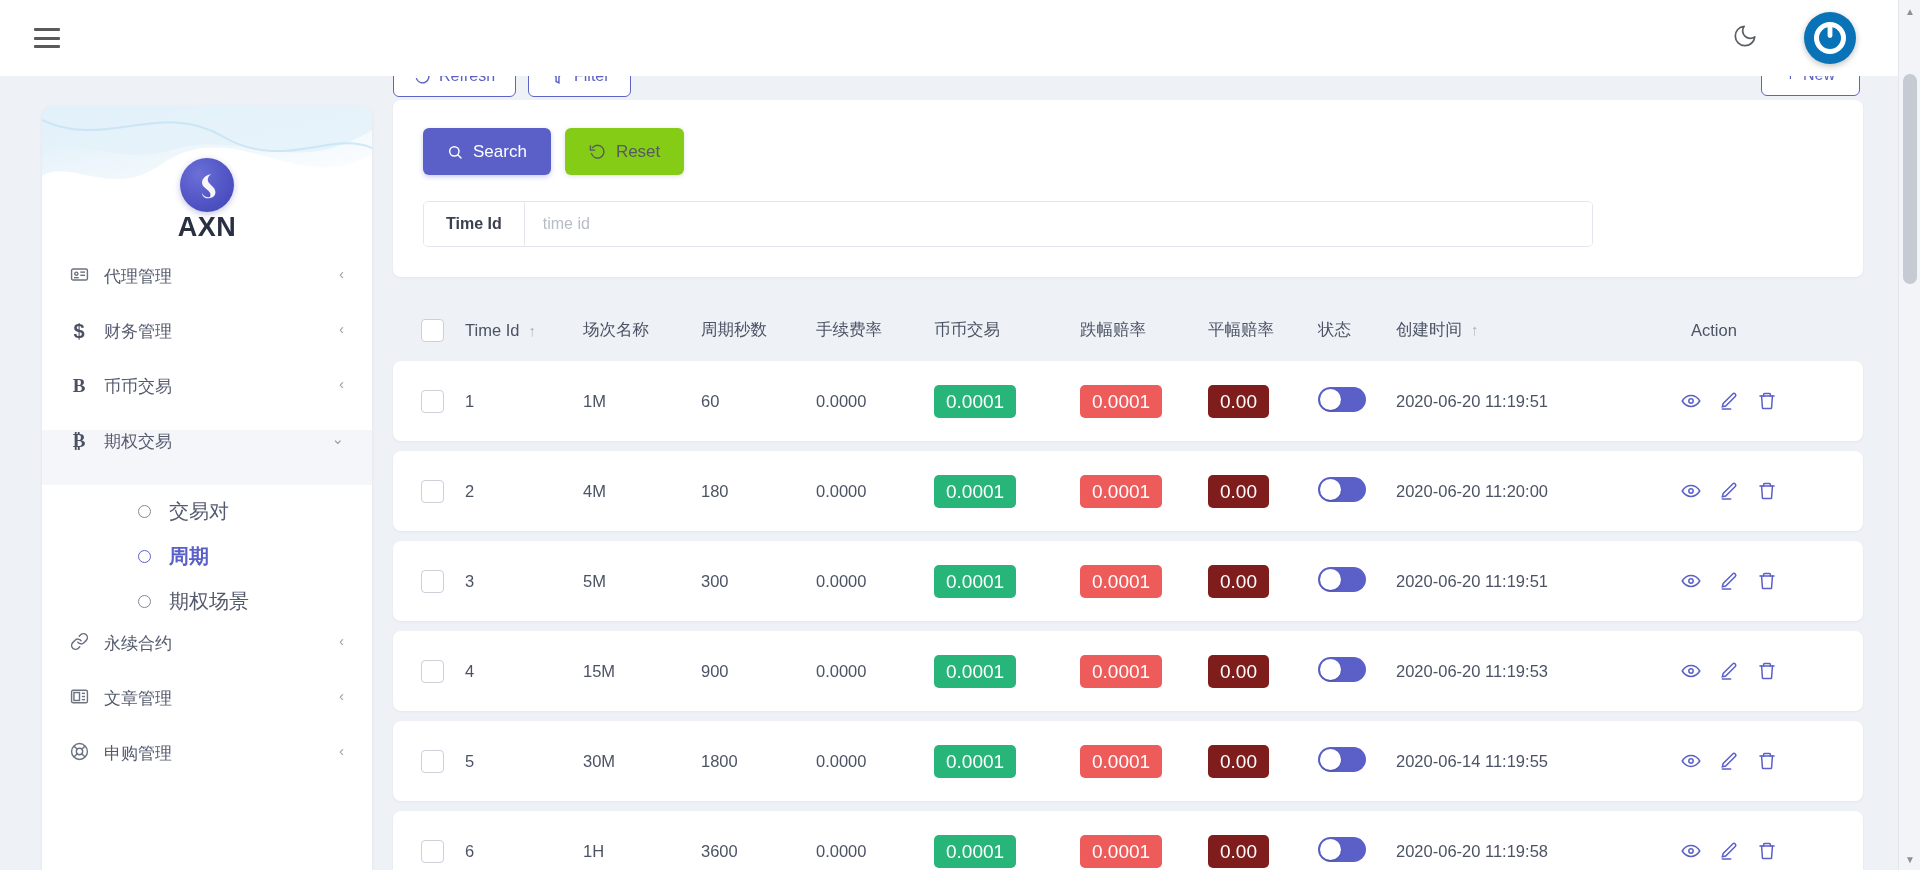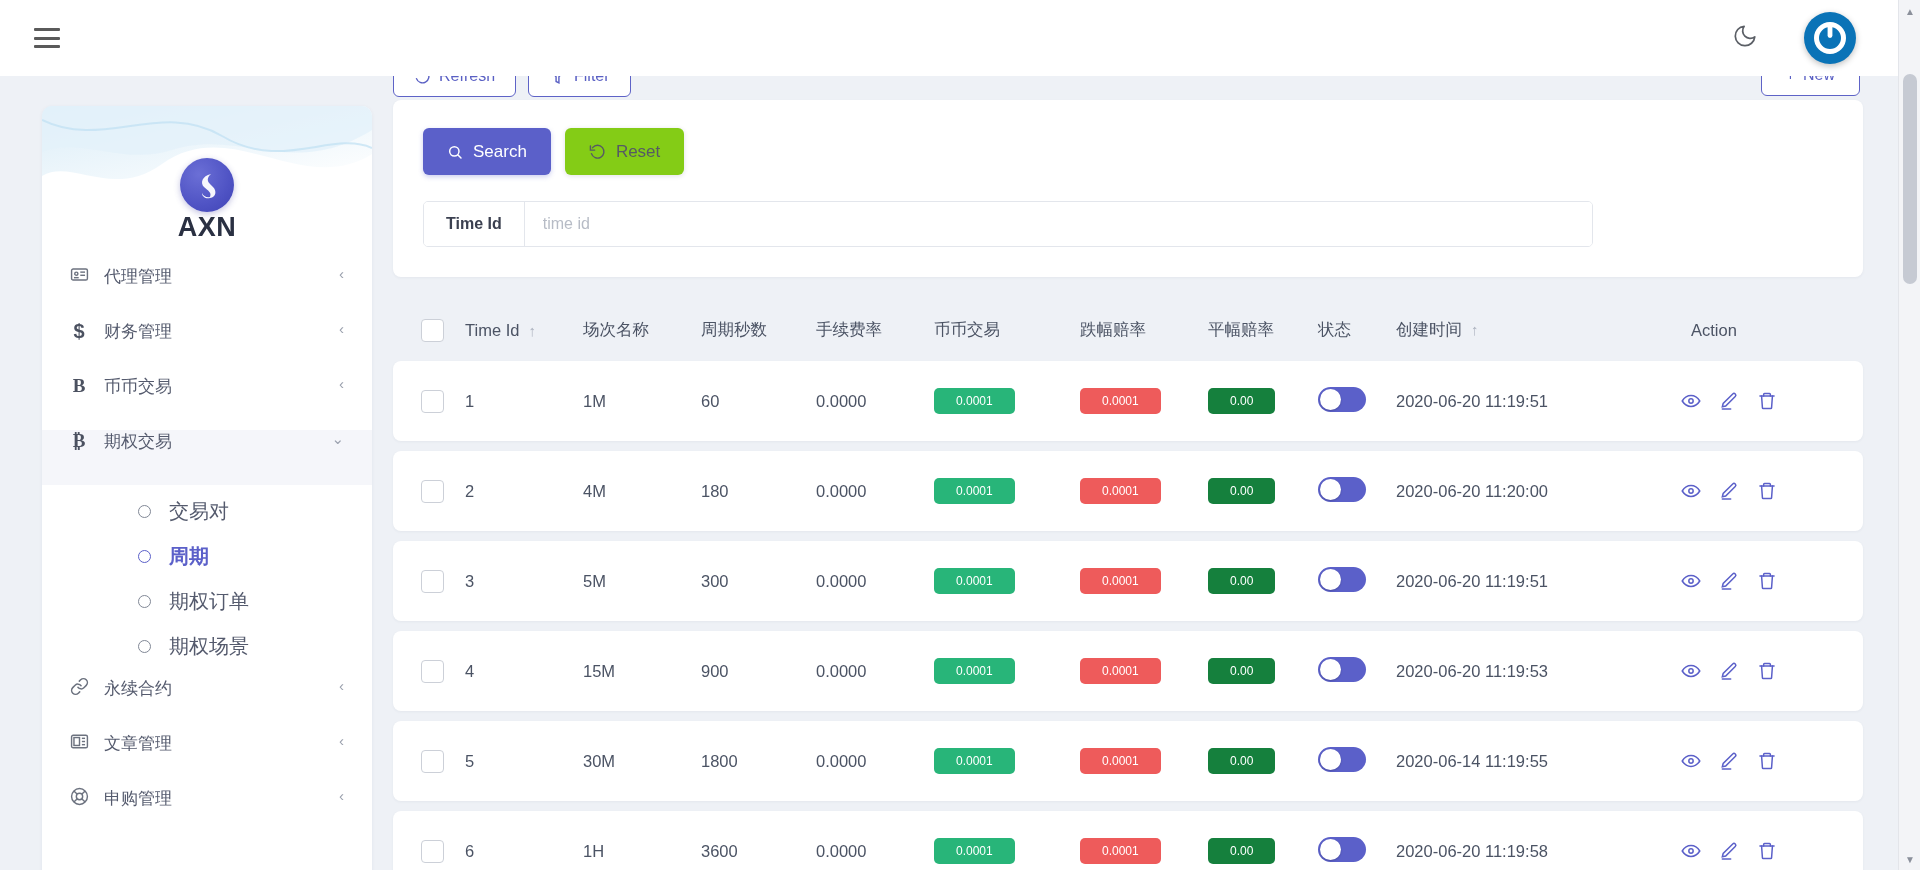--- a/index.html
+++ b/index.html
@@ -170,26 +170,26 @@
   .thead .c-action { justify-content: flex-start; padding-left: 10px; }
 
   .chk {
     width: 23px; height: 23px; border: 1.5px solid #ccd0d8;
     border-radius: 4px; background: #fff; cursor: pointer; display: block;
   }
   .sort-arrow { color: #aeb4c0; margin-left: 9px; font-size: 15px; }
 
   .badge {
     display: inline-block; min-width: 58px; text-align: center;
-    padding: 7px 22px; border-radius: 5px; color: #fff;
-    font-size: 12px; line-height: 1;
+    padding: 7px 12px; border-radius: 5px; color: #fff;
+    font-size: 19px; line-height: 1;
   }
   .badge.green  { background: #28b579; }
   .badge.red    { background: #ee5b5b; }
-  .badge.purple { background: #15803d; }
+  .badge.purple { background: #7f1d1d; }
 
   .toggle {
     width: 48px; height: 25px; border-radius: 13px; background: #5b60c9;
     position: relative; cursor: pointer; display: inline-block;
   }
   .toggle .knob {
     position: absolute; top: 2px; left: 2px;
     width: 21px; height: 21px; border-radius: 50%; background: #fff;
     box-shadow: 0 1px 2px rgba(0,0,0,.2);
   }
@@ -322,24 +322,20 @@
         <div class="sub-item">
           <span class="dot"></span>
           <span>交易对</span>
         </div>
         <div class="sub-item active">
           <span class="dot"></span>
           <span>周期</span>
         </div>
         <div class="sub-item">
           <span class="dot"></span>
-          <span>期权订单</span>
-        </div>
-        <div class="sub-item">
-          <span class="dot"></span>
           <span>期权场景</span>
         </div>
       </div>
 
       <div class="menu-item">
         <span class="mi-icon">
           <svg width="19" height="19" viewBox="0 0 24 24" fill="none" stroke="currentColor" stroke-width="1.9" stroke-linecap="round">
               <path d="M10 13a5 5 0 0 0 7.54.54l3-3a5 5 0 0 0-7.07-7.07l-1.72 1.71"></path>
               <path d="M14 11a5 5 0 0 0-7.54-.54l-3 3a5 5 0 0 0 7.07 7.07l1.71-1.71"></path>
             </svg>

